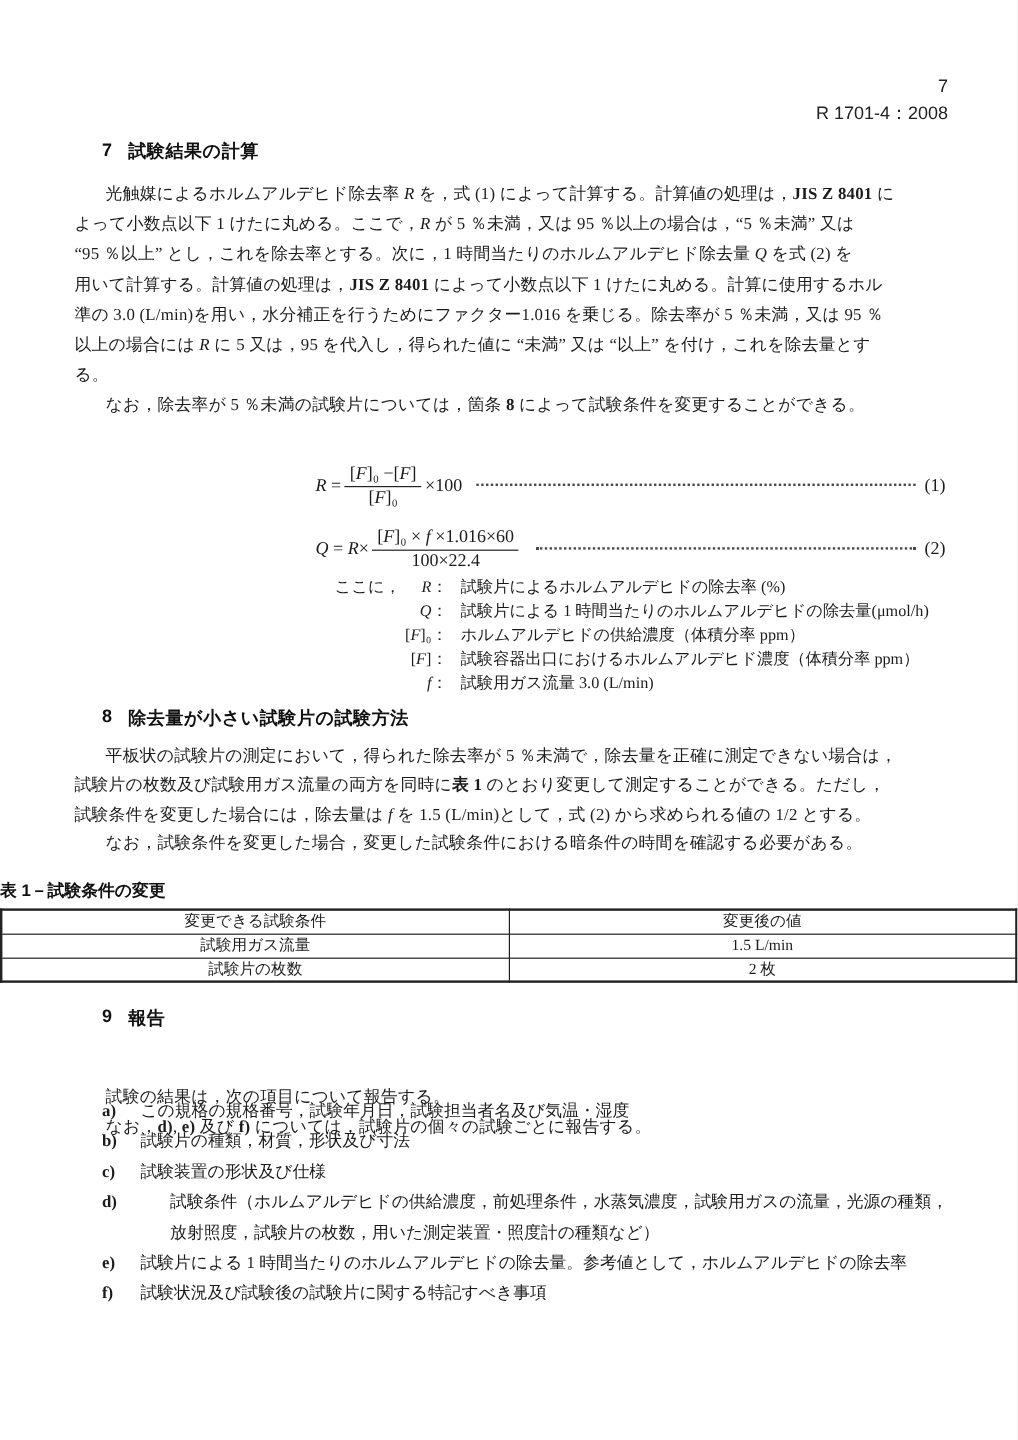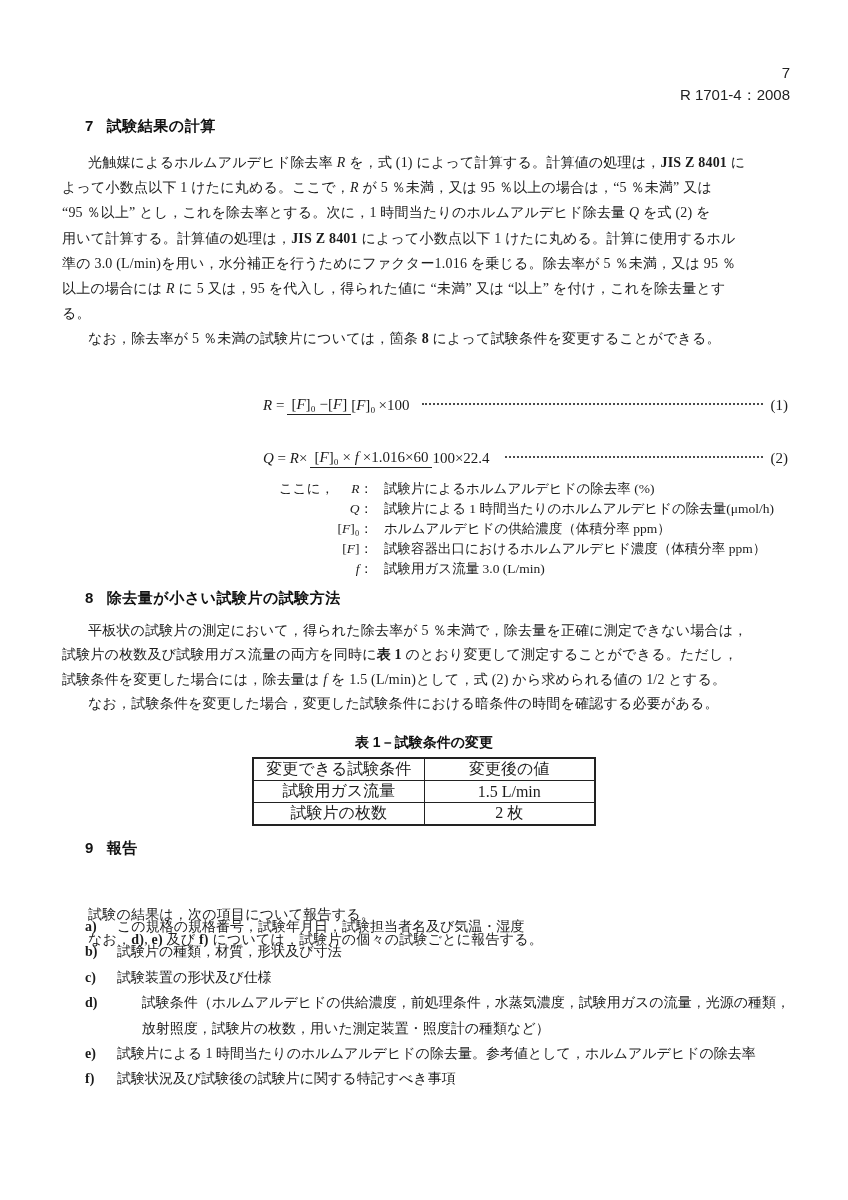--- a/index.html
+++ b/index.html
@@ -21,36 +21,36 @@
               font-family:"Liberation Sans", sans-serif; font-weight:700;
               font-size:15px; color:#111; letter-spacing:0.5px; }
   
   .tblock { position:absolute; left:62px; width:726px; }
   .line { font-size:14px; line-height:25.2px; white-space:nowrap; letter-spacing:0.2px; }
   .s8 .line { line-height:24.3px; }
   .ind { padding-left:26px; }
   
   .formula { position:absolute; left:263px; right:60px; display:flex; align-items:center;
              font-size:15px; height:48px; }
-  .frac { display:inline-flex; flex-direction:row; align-items:center; margin:0 3px; }
+  .frac { display:inline-flex; flex-direction:column; align-items:center; margin:0 3px; }
   .frac .num { padding:0 4px 1px; border-bottom:1.4px solid #222; white-space:nowrap; }
   .frac .den { padding-top:1px; white-space:nowrap; }
   .leader { flex:1; margin:0 8px 0 12px; height:1px; border-bottom:2px dotted #4a4a4a; position:relative; top:-1px; }
   .flabel { white-space:nowrap; }
   
   .defs { position:absolute; left:247px; right:58px; font-size:13.5px; }
   .defrow { display:flex; height:19.9px; line-height:19.9px; white-space:nowrap; }
   .defrow .where { width:57px;margin-left:32px; }
   .defrow .term  { width:48px; text-align:right; padding-right:11px; }
   .defrow .desc  { flex:1; }
   
   .tbl-wrap { position:absolute; top:734px; left:0; right:0;
-              display:flex; flex-direction:column; align-items:center; }
+              display:flex; flex-direction:column; }
   .tbl-title { font-size:14px; font-weight:700; font-family:"Liberation Sans", sans-serif; color:#111; }
-  table.t1 { margin-top:5px; border-collapse:collapse; font-size:16px; font-family:"Liberation Serif", serif;padding-left:33px; }
+  table.t1 { margin-top:5px; border-collapse:collapse; font-size:13px; font-family:"Liberation Serif", serif;padding-left:33px; }
   table.t1 td { border:1px solid #222; width:171px; height:20px; text-align:center; vertical-align:middle; padding:0 4px; }
   table.t1 { border:2px solid #222; }
   
   .items { position:absolute; left:85px; right:58px; top:914px; }
   .item { display:flex; font-size:14px; line-height:25.4px; white-space:nowrap; }
   .item .lbl { font-weight:700; width:32px; }
   .item .body { flex:1; }
   .item .body .cont { display:block;margin-left:36px; }
   .i-var { font-style:italic; font-family:"Liberation Serif", serif; }
   .math { font-family:"Liberation Serif", serif; }

